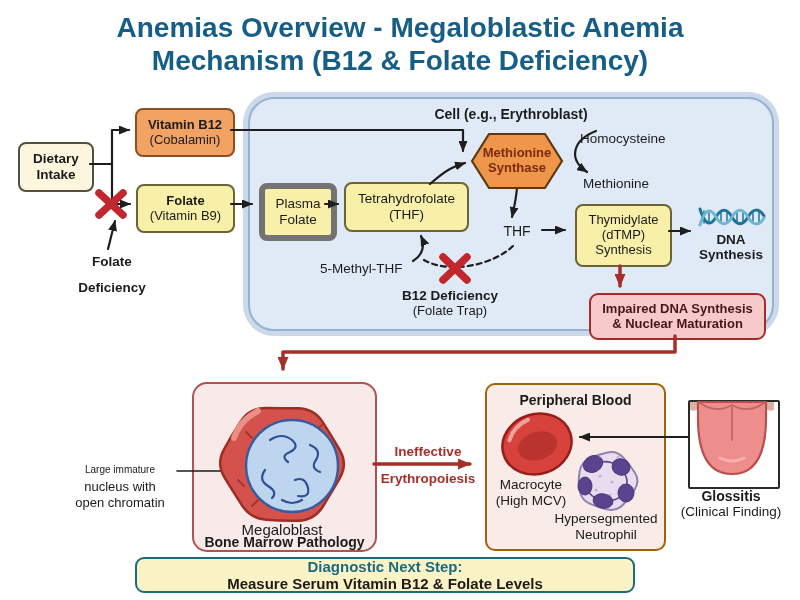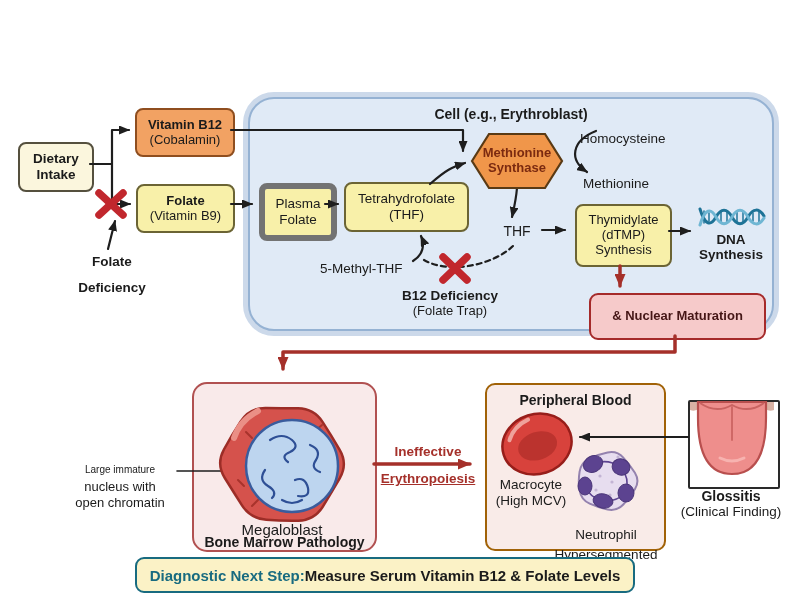--- a/index.html
+++ b/index.html
@@ -30,29 +30,33 @@
   .bold{font-weight:bold;}
   
   .lbl{position:absolute;font-size:13.5px;line-height:1.15;}
   .lbl.c{text-align:center;}
   .darkred{color:#A5302A;font-weight:bold;}
   #hex-label{left:470px;top:137px;width:94px;height:48px;display:flex;flex-direction:column;
              align-items:center;justify-content:center;font-weight:bold;font-size:13px;
              color:#7B2A10;line-height:1.15;text-align:center;}
   #footer-box{left:135px;top:557px;width:496px;height:32px;background:#FBF2C6;
               border:2.5px solid #186B80;border-radius:9px;display:flex;align-items:center;
-              justify-content:center;font-size:15px;font-weight:bold;}
+              justify-content:center;font-size:15px;font-weight:bold;flex-direction:column;}
   #footer-box .teal{color:#186B80;}
   svg#overlay{position:absolute;left:0;top:0;pointer-events:none;}
 </style>
 </head>
 <body>
 
 <div id="stage">
 
+  <div id="title" class="abs">
+    <div>Anemias Overview - Megaloblastic Anemia</div>
+    <div>Mechanism (B12 &amp; Folate Deficiency)</div>
+  </div>
 
   <div id="cell-box" class="box">
     <div id="cell-label">Cell (e.g., Erythroblast)</div>
   </div>
 
   <div id="dietary" class="box">
     <div>Dietary</div>
     <div>Intake</div>
   </div>
 
@@ -76,20 +80,21 @@
     <div>(THF)</div>
   </div>
 
   <div id="thymidylate-box" class="box">
     <div>Thymidylate</div>
     <div>(dTMP)</div>
     <div>Synthesis</div>
   </div>
 
   <div id="impaired-box" class="box">
+    <div>Impaired DNA Synthesis</div>
     <div>&amp; Nuclear Maturation</div>
   </div>
 
   <div id="bonemarrow-box" class="box">
     <div class="panel-title">Bone Marrow Pathology</div>
   </div>
 
   <div id="peripheral-box" class="box">
     <div class="panel-title">Peripheral Blood</div>
   </div>
@@ -232,32 +237,32 @@
   <div class="lbl c bold" style="left:370px;top:288px;width:160px;">B12 Deficiency</div>
   <div class="lbl c" style="left:370px;top:304px;width:160px;font-size:13px;">(Folate Trap)</div>
 
   <div class="lbl c bold" style="left:52px;top:254px;width:120px;">Folate</div>
   <div class="lbl c bold" style="left:52px;top:280px;width:120px;">Deficiency</div>
 
   <div class="lbl c bold" style="left:691px;top:232px;width:80px;">DNA</div>
   <div class="lbl c bold" style="left:691px;top:247px;width:80px;">Synthesis</div>
 
   <div class="lbl c darkred" style="left:368px;top:444px;width:120px;">Ineffective</div>
-  <div class="lbl c darkred" style="left:368px;top:471px;width:120px;text-decoration:underline;">Erythropoiesis</div>
+  <div class="lbl c darkred" style="left:368px;top:471px;width:120px;">Erythropoiesis</div>
 
   <div class="lbl c" style="left:222px;top:521px;width:120px;font-size:15px;">Megaloblast</div>
 
   <div class="lbl c" style="left:55px;top:464px;width:130px;font-size:10px;">Large immature</div>
   <div class="lbl c" style="left:55px;top:480px;width:130px;font-size:13px;">nucleus with</div>
   <div class="lbl c" style="left:55px;top:496px;width:130px;font-size:13px;">open chromatin</div>
 
   <div class="lbl c" style="left:471px;top:477px;width:120px;">Macrocyte</div>
   <div class="lbl c" style="left:471px;top:493px;width:120px;">(High MCV)</div>
 
-  <div class="lbl c" style="left:546px;top:511px;width:120px;margin-top:36px;">Hypersegmented</div>
+  <div class="lbl c" style="left:546px;top:511px;width:120px;">Hypersegmented</div>
   <div class="lbl c" style="left:546px;top:527px;width:120px;">Neutrophil</div>
 
   <div class="lbl c bold" style="left:671px;top:488px;width:120px;font-size:14px;">Glossitis</div>
   <div class="lbl c" style="left:671px;top:504px;width:120px;">(Clinical Finding)</div>
 
   <div id="footer-box" class="abs">
     <span class="teal">Diagnostic Next Step:</span>
       <span> Measure Serum Vitamin B12 &amp; Folate Levels</span>
   </div>
 

